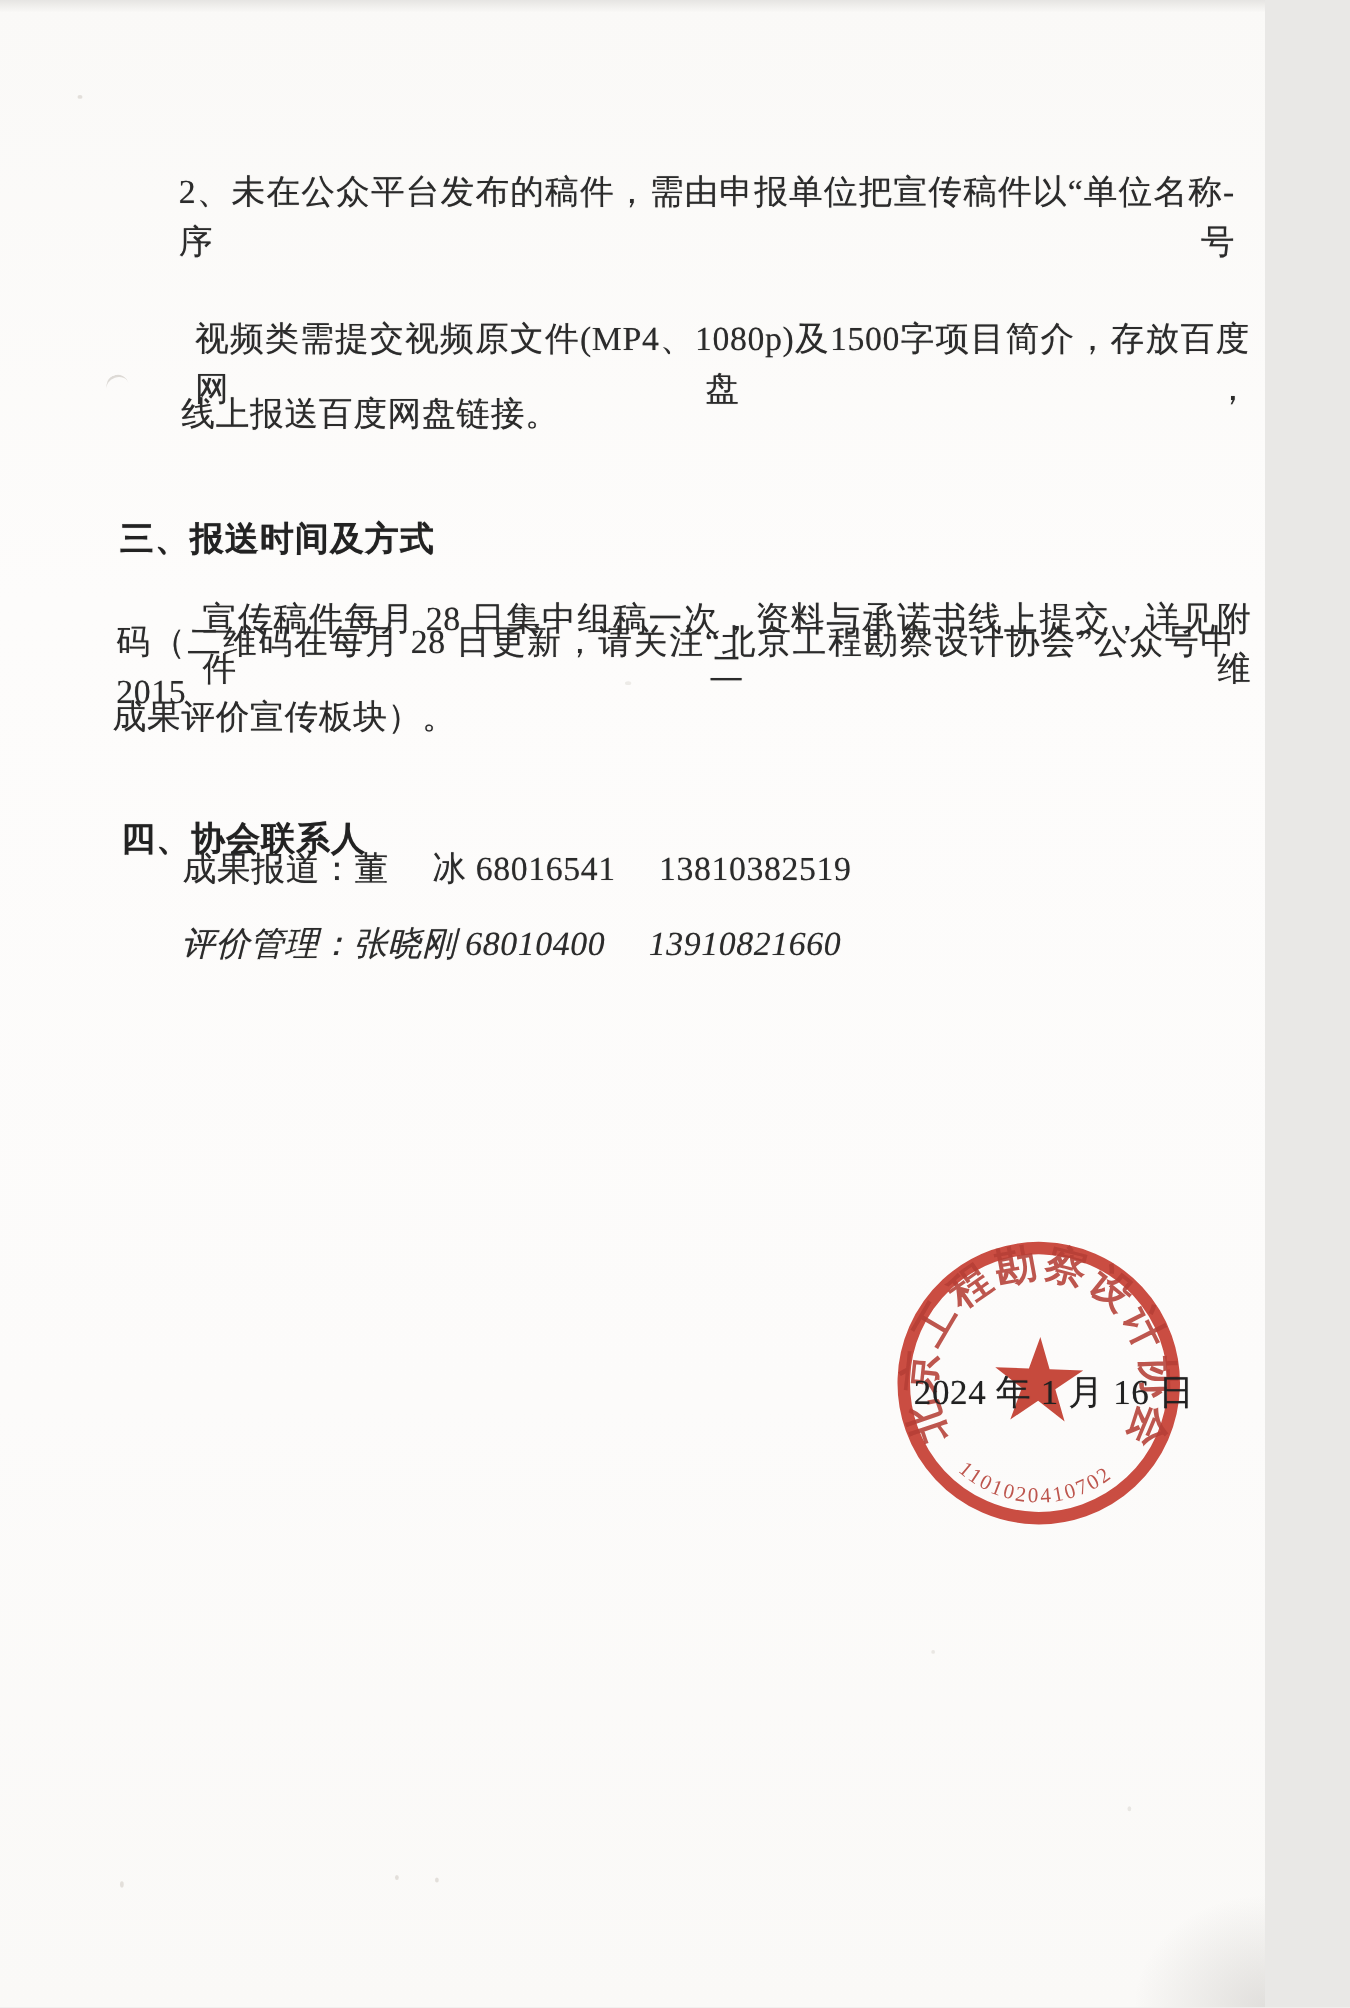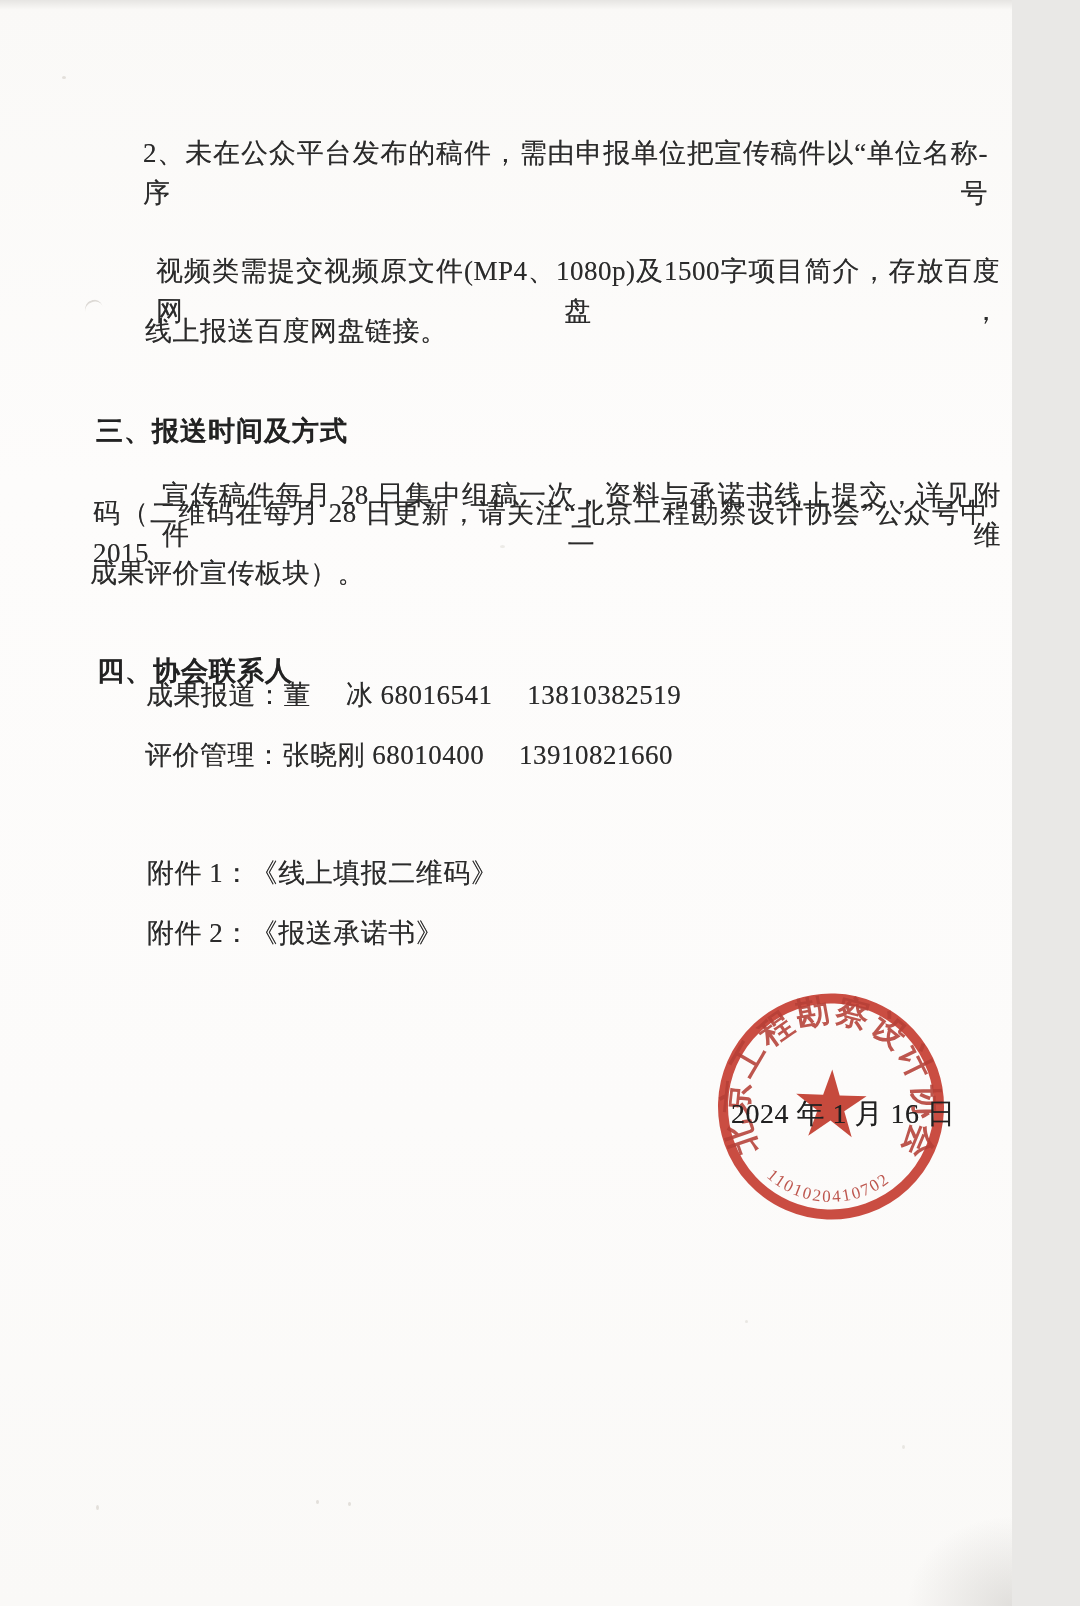--- a/index.html
+++ b/index.html
@@ -92,24 +92,22 @@
   <div class="line just" style="left:156px; top:251px; width:844px;">视频类需提交视频原文件(MP4、1080p)及1500字项目简介，存放百度网盘，</div>
   <div class="line" style="left:145px; top:311px;">线上报送百度网盘链接。</div>
 
   <div class="line heading" style="left:96px; top:373px;">三、报送时间及方式</div>
   <div class="line just" style="left:162px; top:433px; width:839px;margin-top:42px;">宣传稿件每月 28 日集中组稿一次，资料与承诺书线上提交，详见附件二维</div>
   <div class="line just" style="left:93px; top:493px; width:895px;">码（二维码在每月 28 日更新，请关注“北京工程勘察设计协会”公众号中 2015</div>
   <div class="line" style="left:90px; top:553px;">成果评价宣传板块）。</div>
 
   <div class="line heading" style="left:97px; top:613px;">四、协会联系人</div>
   <div class="line" style="left:146px; top:675px;">成果报道：董　 冰 68016541　 13810382519</div>
-  <div class="line" style="left:145px; top:735px;">评价管理：张晓刚 68010400　 13910821660</div>
+  <div class="line" style="left:145px; top:735px;font-style:italic;">评价管理：张晓刚 68010400　 13910821660</div>
 
-  <div class="line" style="left:147px; top:853px;">附件 1：《线上填报二维码》</div>
-  <div class="line" style="left:147px; top:913px;">附件 2：《报送承诺书》</div>
 
   <div class="seal">
     <svg width="232" height="236" viewBox="0 0 232 236" xmlns="http://www.w3.org/2000/svg">
       <defs>
         <path id="arcTop" d="M 47.2 165.2 A 84 84 0 1 1 184.8 165.2" fill="none"></path>
         <path id="arcBottom" d="M 37.4 172.1 A 96 96 0 0 0 194.6 172.1" fill="none"></path>
       </defs>
       <g transform="rotate(2 116 117.5)">
         <circle cx="116" cy="117.5" r="108" fill="none" stroke-width="10" opacity="0.9" stroke="#c32a1e"></circle>
         <polygon points="116,80.5 124.29,106.09 151.19,106.07 129.41,121.86 137.75,147.43 116,131.6 94.25,147.43 102.59,121.86 80.81,106.07 107.71,106.09" opacity="0.92" fill="#c02b1d"></polygon>

